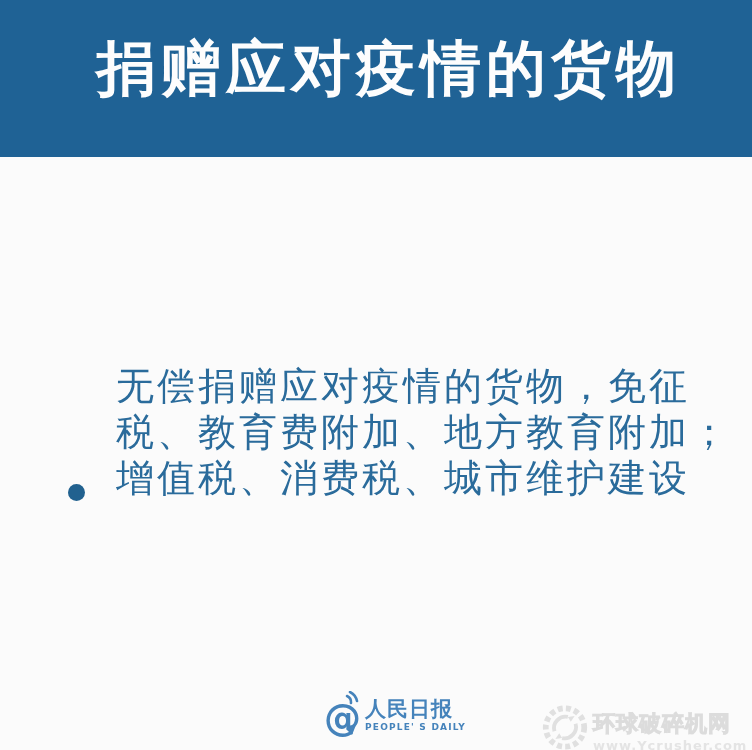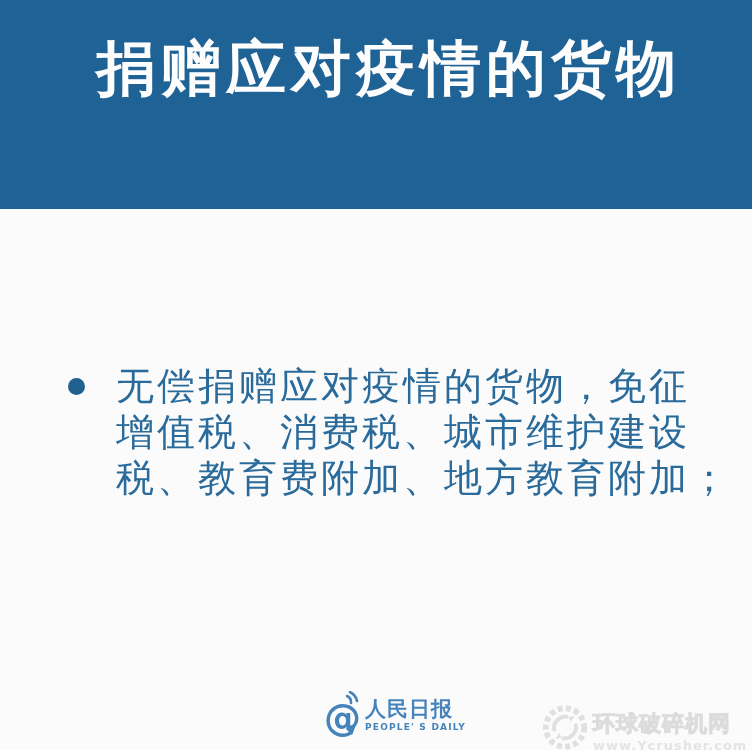--- a/index.html
+++ b/index.html
@@ -13,21 +13,21 @@
     height: 750px;
     background: #fbfbfb;
     overflow: hidden;
     font-family: "DejaVu Sans", "Liberation Sans", sans-serif;
   }
   
   .header {
     position: absolute;
     top: 0; left: 0;
     width: 752px;
-    height: 209px;
+    height: 157px;
     background: #1f6295;
   }
   .title {
     position: absolute;
     left: 96px;
     top: 32px;
     color: #fdfdfd;
     font-family: "DejaVu Serif", "Liberation Serif", serif;
     font-weight: bold;
     font-size: 60px;
@@ -36,21 +36,21 @@
   }
   .title-line { white-space: nowrap; }
   
   .bullets {
     position: absolute;
     left: 66px;
     top: 363px;
   }
   .bullet {
     display: flex;
-    align-items: flex-start;
+    align-items: flex-end;
   }
   .dot {
     flex: 0 0 auto;
     width: 17px;
     height: 17px;
     border-radius: 50%;
     background: #21618f;
     margin: 15px 31px 0 2px;
   }
   .bullet-lines {
@@ -141,22 +141,22 @@
     <div class="title">
       <div class="title-line">捐赠应对疫情的货物</div>
     </div>
   </div>
 
   <div class="bullets">
     <div class="bullet">
       <span class="dot"></span>
       <div class="bullet-lines">
         <div class="bullet-line">无偿捐赠应对疫情的货物，免征</div>
+        <div class="bullet-line">税、教育费附加、地方教育附加；</div>
         <div class="bullet-line">增值税、消费税、城市维护建设</div>
-        <div class="bullet-line">税、教育费附加、地方教育附加；</div>
       </div>
     </div>
   </div>
 
   <div class="footer-logo">
     <span class="at-icon-box">
       <svg width="36" height="46" viewBox="0 0 36 46" xmlns="http://www.w3.org/2000/svg">
         <text x="-1" y="39" font-size="37" font-weight="bold" fill="#4583bb" font-family="&quot;DejaVu Sans&quot;, sans-serif">@</text>
         <path d="M26 12 A 7 7 0 0 0 22 5" fill="none" stroke="#4583bb" stroke-width="2.6" stroke-linecap="round"></path>
         <path d="M32 10 A 13 13 0 0 0 25 1" fill="none" stroke="#4583bb" stroke-width="2.6" stroke-linecap="round"></path>

